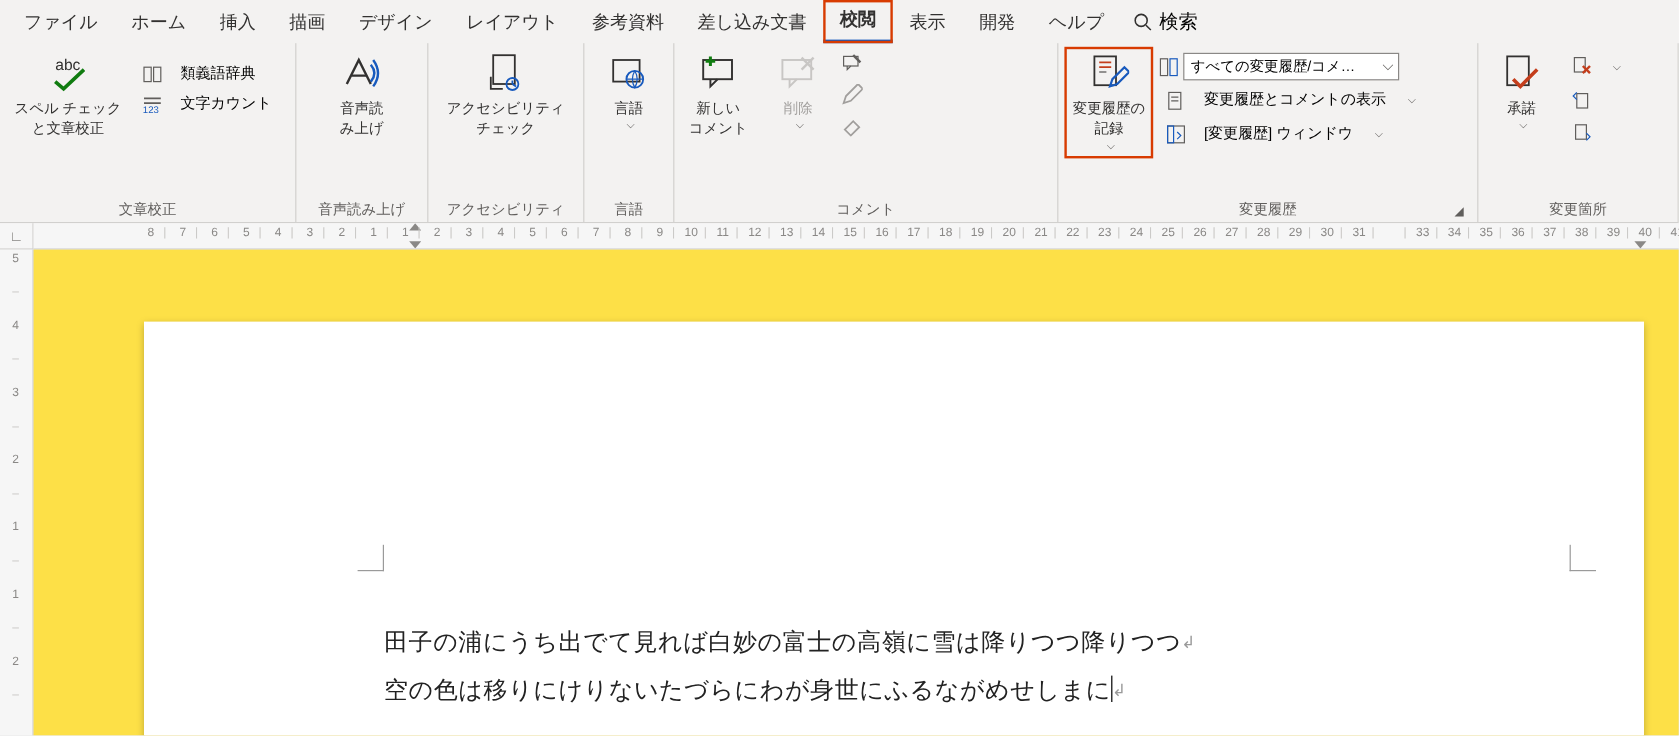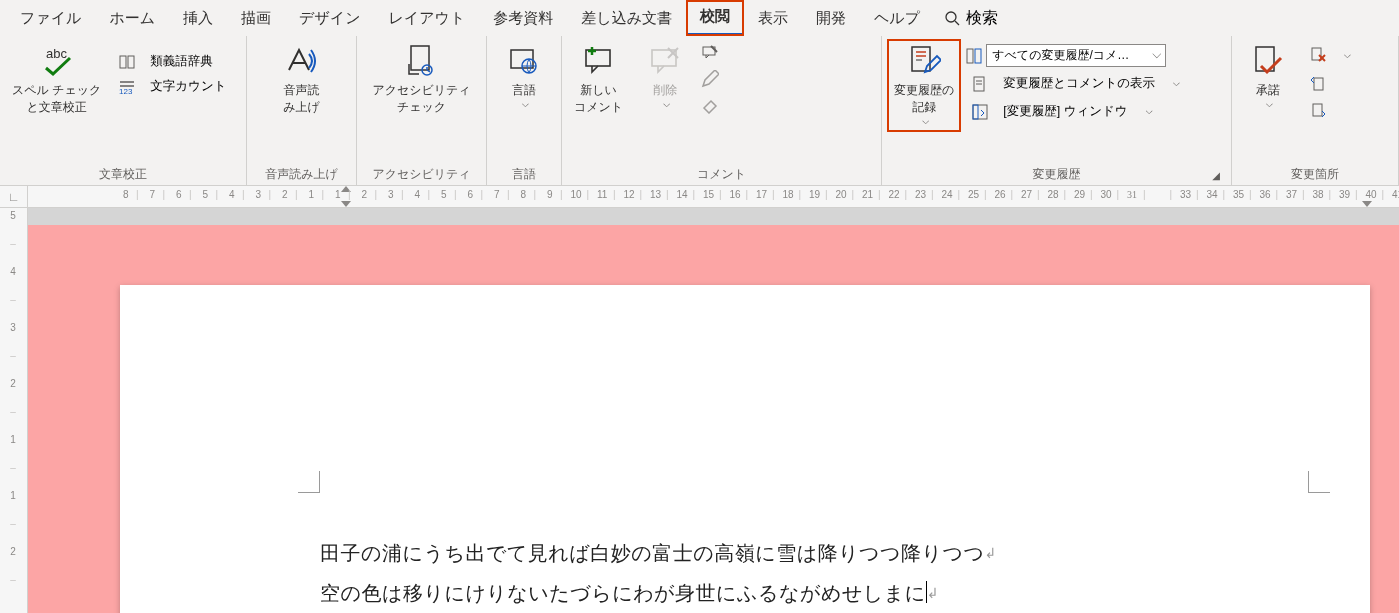--- a/index.html
+++ b/index.html
@@ -26,21 +26,21 @@
 .combo{border:1px solid #8a8886;background:#fff;font-size:12px;padding:2px 16px 2px 5px;width:180px;position:relative;white-space:nowrap;overflow:hidden;}
 .combo::after{content:"⌵";position:absolute;right:4px;top:2px;color:#605e5c;}
 
 .ruler-corner{width:28px;height:22px;background:#f6f6f6;border-right:1px solid #d1d0ce;border-bottom:1px solid #d1d0ce;display:flex;align-items:center;justify-content:center;color:#8a8886;font-size:12px;}
 .rulers-row{display:flex;height:22px;}
 .h-ruler{flex:1;background:#f6f6f6;border-bottom:1px solid #d1d0ce;position:relative;overflow:hidden;font-size:10px;color:#8a8886;}
 .h-ruler .tick{position:absolute;top:3px;}
 .doc-area{display:flex;height:405px;background:#d5d5d5;}
 .v-ruler{width:28px;background:#f6f6f6;border-right:1px solid #d1d0ce;position:relative;font-size:10px;color:#8a8886;}
 .v-ruler .vtick{position:absolute;left:6px;text-align:center;width:14px;}
-.canvas{flex:1;overflow:hidden;position:relative;background:#fca5a5;margin-top:17px;}
+.canvas{flex:1;overflow:hidden;position:relative;background:#fde047;}
 .page{position:absolute;left:92px;top:60px;width:1250px;height:900px;background:#fff;box-shadow:0 2px 6px rgba(0,0,0,.25);}
 .margin-mark{position:absolute;width:22px;height:22px;}
 .margin-mark.tl{left:178px;top:186px;border-bottom:1px solid #9a9a9a;border-right:1px solid #9a9a9a;}
 .margin-mark.tr{right:40px;top:186px;border-bottom:1px solid #9a9a9a;border-left:1px solid #9a9a9a;}
 .doc-text{position:absolute;left:200px;top:248px;font-family:"Yu Mincho","MS Mincho",serif;font-size:20px;color:#222;line-height:2.0;letter-spacing:0.5px;}
 .para-mark{color:#9a9a9a;font-size:14px;vertical-align:2px;}
 .cursor{border-right:1px solid #000;display:inline-block;height:22px;vertical-align:-3px;}
 
 .indent-top{position:absolute;left:313px;top:0;width:0;height:0;border-left:5px solid transparent;border-right:5px solid transparent;border-bottom:6px solid #8a8886;}
 .indent-bot{position:absolute;left:313px;bottom:0;width:0;height:0;border-left:5px solid transparent;border-right:5px solid transparent;border-top:6px solid #8a8886;}
@@ -349,21 +349,21 @@
       <span class="tick" style="left: 966.5px;">26</span>
       <span class="tick" style="left: 982.5px; color: rgb(200, 198, 196);">|</span>
       <span class="tick" style="left: 993px;">27</span>
       <span class="tick" style="left: 1009px; color: rgb(200, 198, 196);">|</span>
       <span class="tick" style="left: 1019.5px;">28</span>
       <span class="tick" style="left: 1035.5px; color: rgb(200, 198, 196);">|</span>
       <span class="tick" style="left: 1046px;">29</span>
       <span class="tick" style="left: 1062px; color: rgb(200, 198, 196);">|</span>
       <span class="tick" style="left: 1072.5px;">30</span>
       <span class="tick" style="left: 1088.5px; color: rgb(200, 198, 196);">|</span>
-      <span class="tick" style="left: 1099px; font-family: Liberation Serif, serif;">31</span>
+      <span class="tick" style="left: 1099px;">31</span>
       <span class="tick" style="left: 1115px; color: rgb(200, 198, 196);">|</span>
       <span class="tick" style="left: 1112px; margin-top: 38px;">32</span>
       <span class="tick" style="left: 1141.5px; color: rgb(200, 198, 196);">|</span>
       <span class="tick" style="left: 1152px;">33</span>
       <span class="tick" style="left: 1168px; color: rgb(200, 198, 196);">|</span>
       <span class="tick" style="left: 1178.5px;">34</span>
       <span class="tick" style="left: 1194.5px; color: rgb(200, 198, 196);">|</span>
       <span class="tick" style="left: 1205px;">35</span>
       <span class="tick" style="left: 1221px; color: rgb(200, 198, 196);">|</span>
       <span class="tick" style="left: 1231.5px;">36</span>

